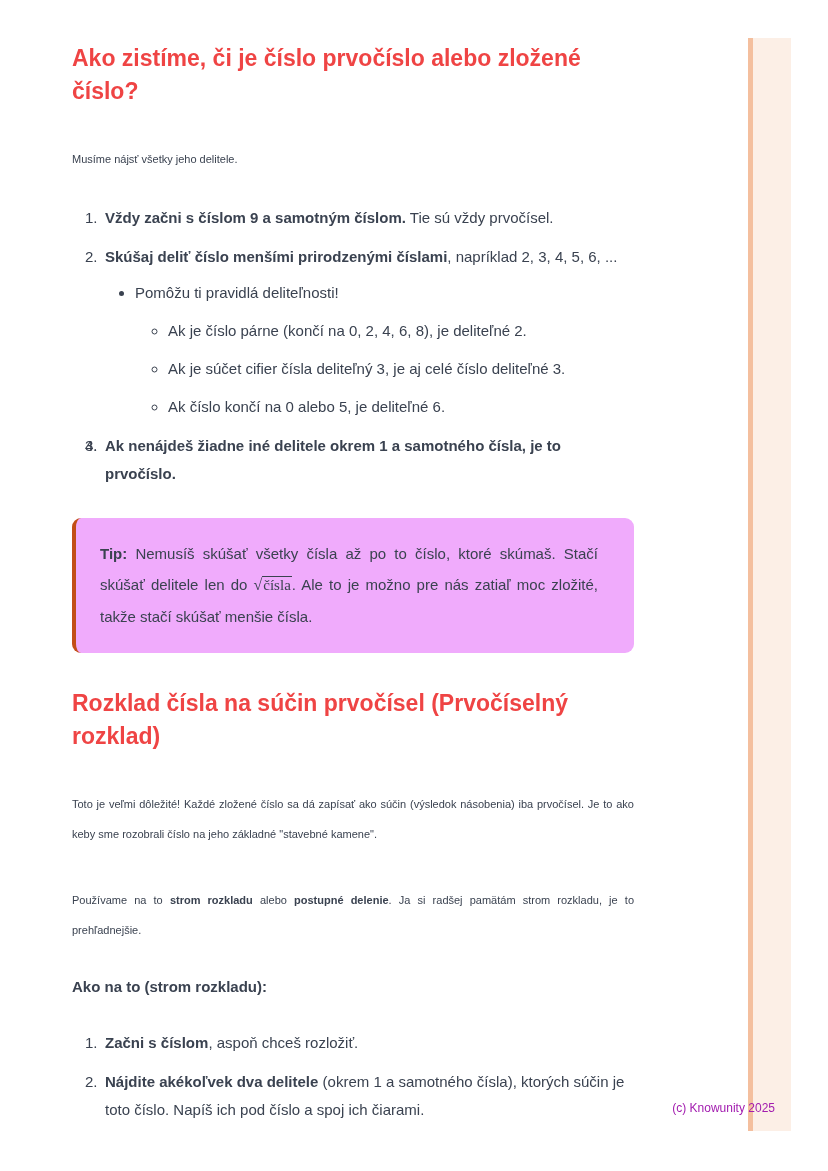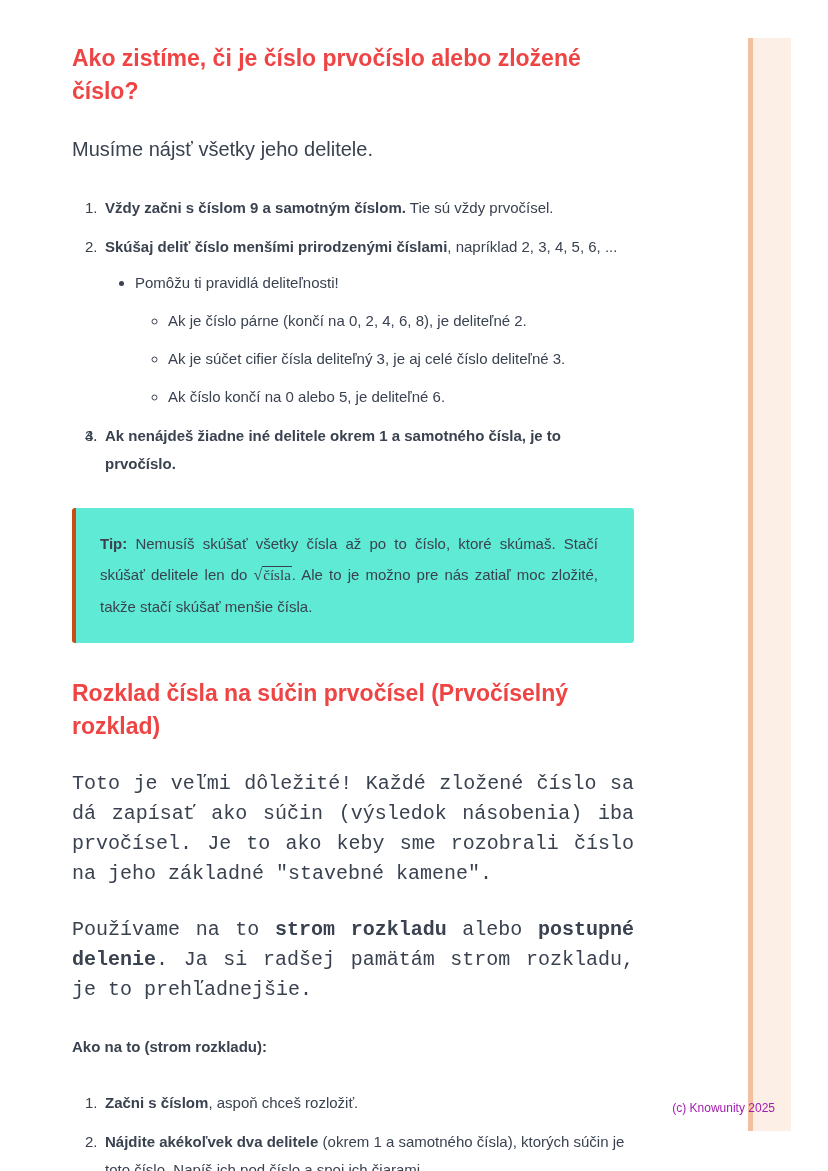--- a/index.html
+++ b/index.html
@@ -24,25 +24,25 @@
     width: 562px;
   }
   h1.section-heading {
     margin: 42px 0 0 0;
     font-size: 23px;
     line-height: 33px;
     font-weight: 700;
     color: #ef4444;
   }
   p.body-text {
-    margin: 26px 0 0 0;
-    font-size: 20px;
+    margin: 36px 0 0 0;
+    font-size: 11px;
     line-height: 30px;
   }
-  .justify { text-align: justify; font-family: Liberation Mono, monospace; }
+  .justify { text-align: justify; }
   ol.steps {
     list-style: none;
     margin: 30px 0 0 0;
     padding: 0;
     font-size: 15px;
     line-height: 28px;
   }
   ol.steps > li {
     position: relative;
     padding-left: 33px;
@@ -60,23 +60,23 @@
   }
   ul.l1 > li { margin-bottom: 9px; }
   ul.l2 {
     list-style: circle;
     margin: 10px 0 0 0;
     padding-left: 33px;
   }
   ul.l2 > li { margin-bottom: 10px; }
   .tip-box {
     margin-top: 30px;
-    background: #5eead4;
+    background: #f0abfc;
     border-left: 4px solid #c34e17;
-    border-radius: 3px;
+    border-radius: 9px;
     padding: 20px 36px 21px 24px;
     font-size: 15px;
     line-height: 31px;
     text-align: justify;
   }
   .sqrt { font-family: "Liberation Serif", serif; white-space: nowrap; }
   .sqrt .radical { font-size: 16px; }
   .sqrt .radicand { border-top: 1.3px solid #3a4250; padding: 0 1px; }
   .how-heading {
     margin: 28px 0 0 0;

